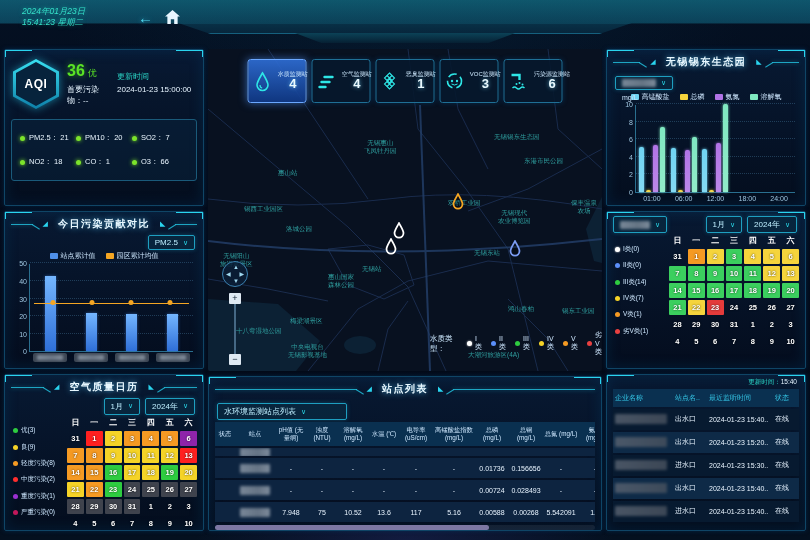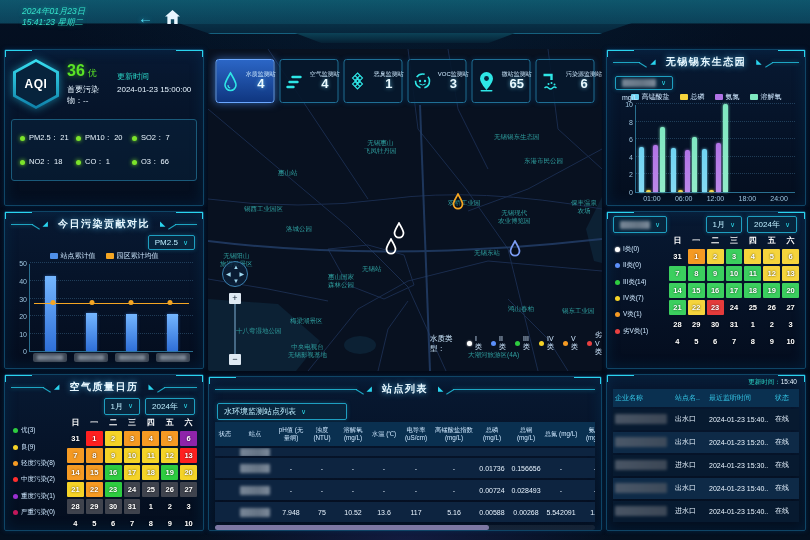--- a/index.html
+++ b/index.html
@@ -502,31 +502,20 @@
                   <circle cx="12.5" cy="10" r="1.2" fill="#2ee6e6"></circle>
                   <path d="M7 13 Q10 15 13 13" stroke="#2ee6e6" stroke-width="1" fill="none"></path>
                 </svg></span>
               <span class="tx">
                 <span class="nm">VOC监测站</span>
                 <span class="ct">3</span>
               </span>
             </div>
             <div class="stbtn">
               <span class="ic"><svg viewBox="0 0 20 20" width="20" height="22">
-                  <path d="M10 1 a6.5 6.5 0 0 1 6.5 6.5 C16.5 12,10 19,10 19 C10 19,3.5 12,3.5 7.5 A6.5 6.5 0 0 1 10 1 Z" fill="#2ee6e6"></path>
-                  <circle cx="10" cy="7.5" r="2.4" fill="#06243c"></circle>
-                  <rect x="4" y="19" width="12" height="1.6" rx=".8" fill="#2ee6e6"></rect>
-                </svg></span>
-              <span class="tx">
-                <span class="nm">微站监测站</span>
-                <span class="ct">65</span>
-              </span>
-            </div>
-            <div class="stbtn">
-              <span class="ic"><svg viewBox="0 0 20 20" width="20" height="22">
                   <path d="M3 4 L11 4 L11 9" fill="none" stroke="#2ee6e6" stroke-width="2.4"></path>
                   <circle cx="8" cy="13" r="1" fill="#2ee6e6"></circle>
                   <circle cx="11" cy="12" r="1" fill="#2ee6e6"></circle>
                   <circle cx="14" cy="13.5" r="1" fill="#2ee6e6"></circle>
                   <path d="M4 17 q2 -2 4 0 t4 0 t4 0" fill="none" stroke="#2ee6e6" stroke-width="1.4"></path>
                 </svg></span>
               <span class="tx">
                 <span class="nm">污染源监测站</span>
                 <span class="ct">6</span>
               </span>

